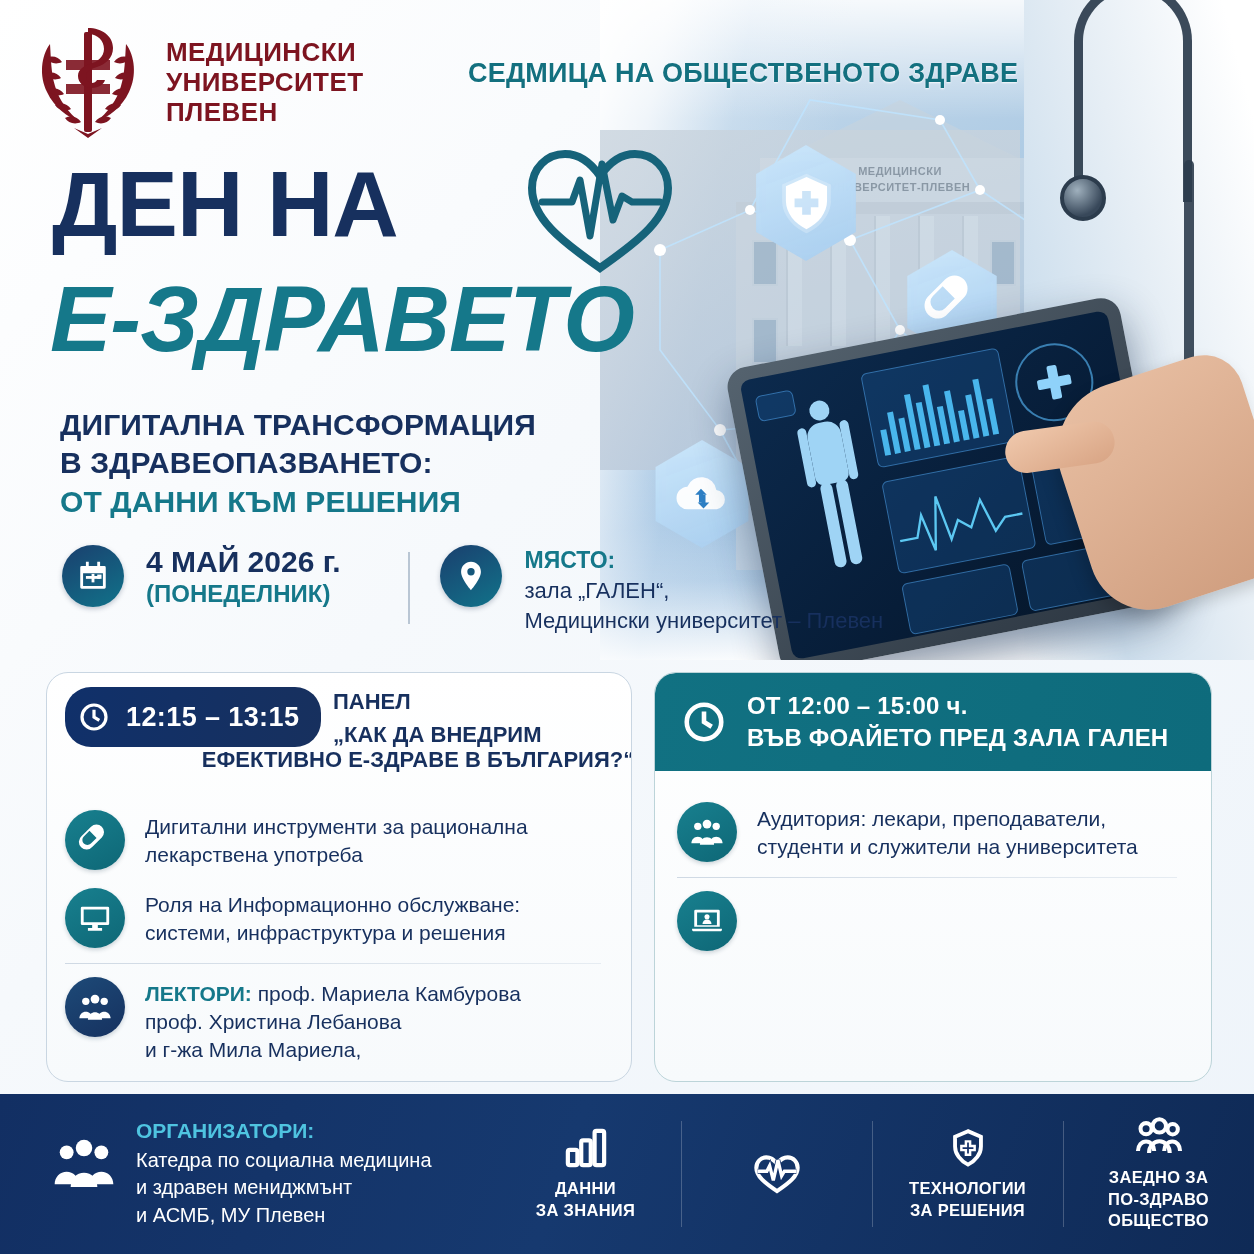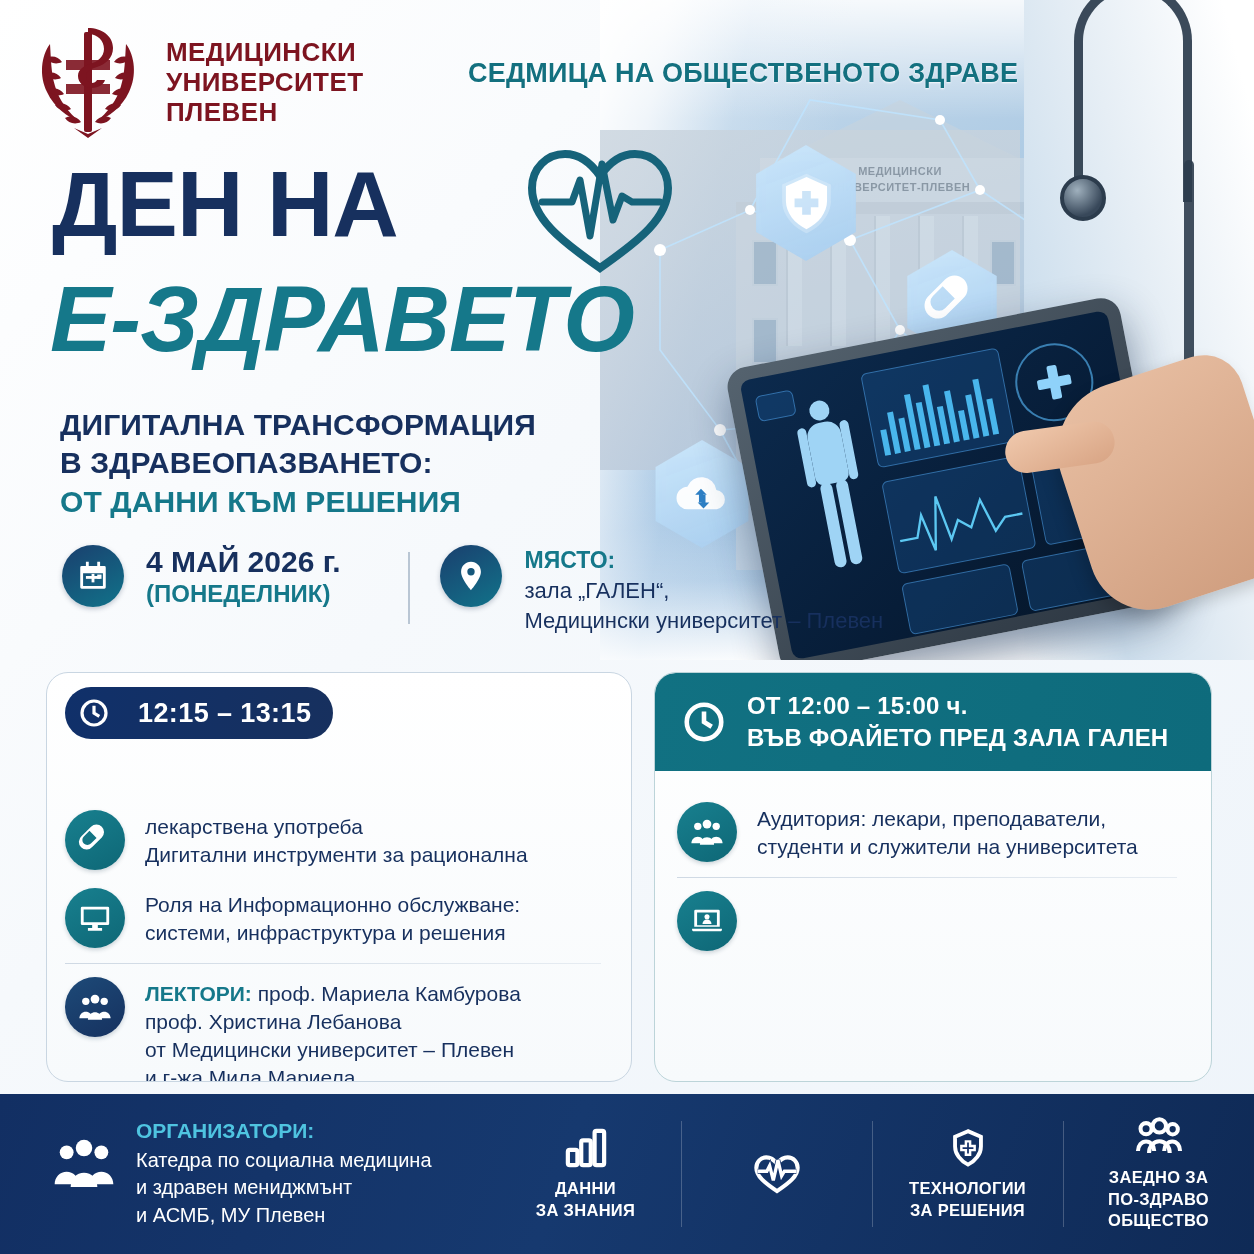--- a/index.html
+++ b/index.html
@@ -128,23 +128,23 @@
   .place-lbl { font-size:23px; font-weight:bold; color:#15788a; line-height:1.35; }
   .place-txt { font-size:22px; color:#17305e; line-height:1.38; }
 
   
   .panel-l {
     position:absolute; left:46px; top:672px; width:586px; height:410px;
     background:linear-gradient(180deg,#ffffff,#f7fafc);
     border:1.5px solid #c9d6e2; border-radius:22px; overflow:hidden;
   }
   .pill-time {
-    position:absolute; left:18px; top:14px; height:52px; border-radius:26px;
+    position:absolute; left:18px; top:14px; height:60px; border-radius:26px;
     background:linear-gradient(100deg,#10306a,#17305e); display:flex; align-items:center;
-    gap:28px; padding:0 22px 0 13px;
+    gap:16px; padding:0 22px 0 13px;
   }
   .pill-time svg { width:32px; height:32px; fill:none; stroke:#fff; stroke-width:2.4; }
   .pill-time span { color:#fff; font-size:27px; font-weight:bold; letter-spacing:.4px; }
   .panel-head-l { position:absolute; left:286px; top:14px; right:14px;
                   font-size:22px; font-weight:bold; color:#17305e; line-height:1.34; text-align:left;}
   .panel-head-l .l2 { position:absolute; left:-150px; top:58px; width:470px; text-align:center; }
   .rows { position:absolute; left:0; top:128px; width:100%; padding:0 18px; }
   .row { display:flex; gap:20px; align-items:flex-start; padding:9px 0; }
   .cicon { width:60px; height:60px; border-radius:50%; flex:0 0 auto;
            display:flex; align-items:center; justify-content:center;
@@ -389,31 +389,36 @@
   <div class="vdiv"></div>
 
   <div class="panel-l">
     <div class="pill-time">
       <svg viewBox="0 0 24 24">
         <circle cx="12" cy="12" r="9"></circle>
           <polyline points="12,6.5 12,12 16,14.5"></polyline>
       </svg>
       <span>12:15 – 13:15</span>
     </div>
+    <div class="panel-head-l">
+      <div>ПАНЕЛ</div>
+      <div style="margin-top:4px;">„КАК ДА ВНЕДРИМ</div>
+      <div class="l2">ЕФЕКТИВНО Е-ЗДРАВЕ В БЪЛГАРИЯ?“</div>
+    </div>
 
     <div class="rows">
       <div class="row">
         <div class="cicon teal">
           <svg viewBox="0 0 24 24">
               <path d="M16.8 2.6a5.4 5.4 0 0 1 0 7.6l-6.6 6.6a5.4 5.4 0 1 1-7.6-7.6l6.6-6.6a5.4 5.4 0 0 1 7.6 0zM8.1 5.5l-4 4a3.5 3.5 0 0 0 5 5l4-4-5-5z"></path>
             </svg>
         </div>
         <div class="rtxt">
+          <div>Дигитални инструменти за рационална</div>
           <div>лекарствена употреба</div>
-          <div>Дигитални инструменти за рационална</div>
         </div>
       </div>
 
       <div class="row">
         <div class="cicon teal">
           <svg viewBox="0 0 24 24">
               <path d="M3 4h18a1 1 0 0 1 1 1v11a1 1 0 0 1-1 1h-7v2h3v2H7v-2h3v-2H3a1 1 0 0 1-1-1V5a1 1 0 0 1 1-1zm1 2v9h16V6H4z"></path>
             </svg>
         </div>
         <div class="rtxt">
@@ -430,21 +435,20 @@
               <circle cx="5.5" cy="8" r="2.6"></circle>
               <circle cx="18.5" cy="8" r="2.6"></circle>
               <circle cx="12" cy="6.4" r="3.1"></circle>
               <path d="M1 20c0-2.7 2-4.7 4.5-4.7S10 17.3 10 20H1zM14 20c0-2.7 2-4.7 4.5-4.7S23 17.3 23 20h-9z"></path>
               <path d="M7 21c0-3 2.2-5.3 5-5.3S17 18 17 21H7z"></path>
             </svg>
         </div>
         <div class="rtxt">
           <div><span class="lbl">ЛЕКТОРИ:</span><span> проф. Мариела Камбурова</span></div>
           <div>проф. Христина Лебанова</div>
-          <div>от Медицински университет – Плевен</div>
           <div>и г-жа Мила Мариела,</div>
 
         </div>
       </div>
     </div>
   </div>
 
   <div class="panel-r">
     <div class="panel-head-r">
       <svg viewBox="0 0 24 24">

